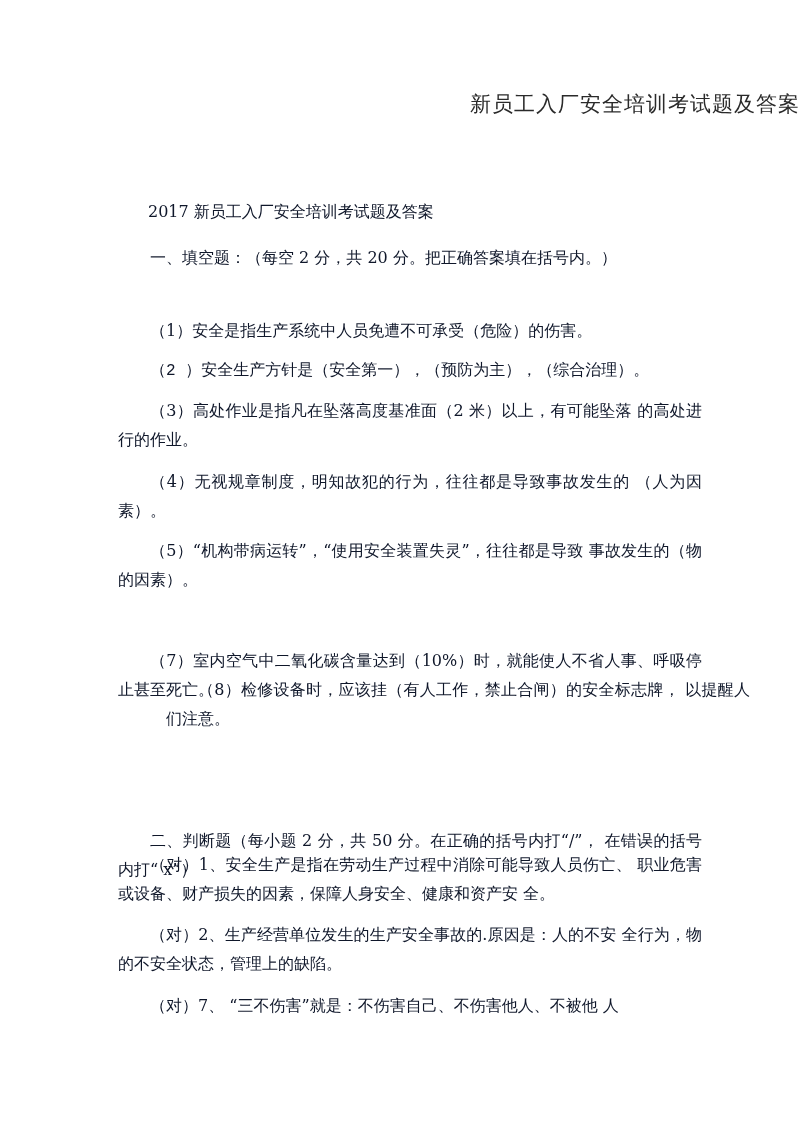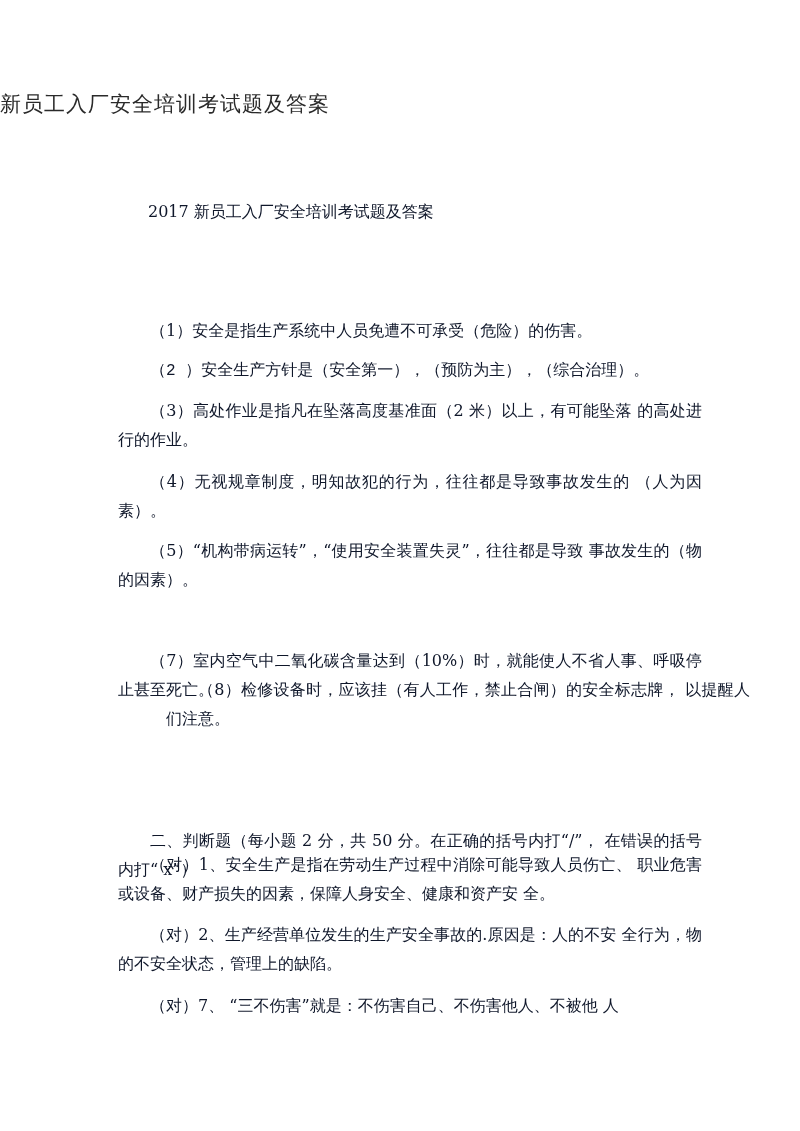--- a/index.html
+++ b/index.html
@@ -1,32 +1,33 @@
 <!DOCTYPE html>
 <html><head>
 <meta charset="utf-8">
 <style>
   html, body { margin: 0; padding: 0; background: #ffffff; }
   body { width: 800px; height: 1131px; position: relative; overflow: hidden;
          font-family: "DejaVu Serif", "Liberation Serif", serif; color: #333333; }
   .page { position: absolute; left: 0; top: 0; width: 800px; height: 1131px; }
-  .title { position: absolute; top: 90px; left: 0; width: 800px; text-align: left;
+  .title { position: absolute; top: 90px; left: 0; width: 800px; text-align: right;
            font-size: 21px; letter-spacing: 1px; color: #2a2a2a; }
   .p { position: absolute; left: 118px; width: 584px; font-size: 16px; line-height: 28.5px;
        text-indent: 32px; text-align: justify; color: #0f172a; }
   .subtitle { text-indent: 30px; }
 </style>
 </head>
 <body>
 
 <div class="page">
   <div class="title">新员工入厂安全培训考试题及答案</div>
 
   <div class="p subtitle" style="top:198px;">2017 新员工入厂安全培训考试题及答案</div>
 
+  <div class="p" style="top:244px;">一、填空题：（每空 2 分，共 20 分。把正确答案填在括号内。）</div>
 
   <div class="p" style="top:317px;">（1）安全是指生产系统中人员免遭不可承受（危险）的伤害。</div>
   <div class="p" style="top:357px;font-family:Liberation Mono, monospace;">（2 ）安全生产方针是（安全第一），（预防为主），（综合治理）。</div>
   <div class="p" style="top:397px;">（3）高处作业是指凡在坠落高度基准面（2 米）以上，有可能坠落 的高处进行的作业。</div>
   <div class="p" style="top:468px;">（4）无视规章制度，明知故犯的行为，往往都是导致事故发生的 （人为因素）。</div>
   <div class="p" style="top:537px;">（5）“机构带病运转”，“使用安全装置失灵”，往往都是导致 事故发生的（物的因素）。</div>
   <div class="p" style="top:647px;">（7）室内空气中二氧化碳含量达到（10%）时，就能使人不省人事、呼吸停止甚至死亡。</div>
   <div class="p" style="top:676px;margin-left:48px;">（8）检修设备时，应该挂（有人工作，禁止合闸）的安全标志牌， 以提醒人们注意。</div>
 
   <div class="p" style="top:783px;margin-top:44px;">二、判断题（每小题 2 分，共 50 分。在正确的括号内打“/”， 在错误的括号内打“ x”）</div>

